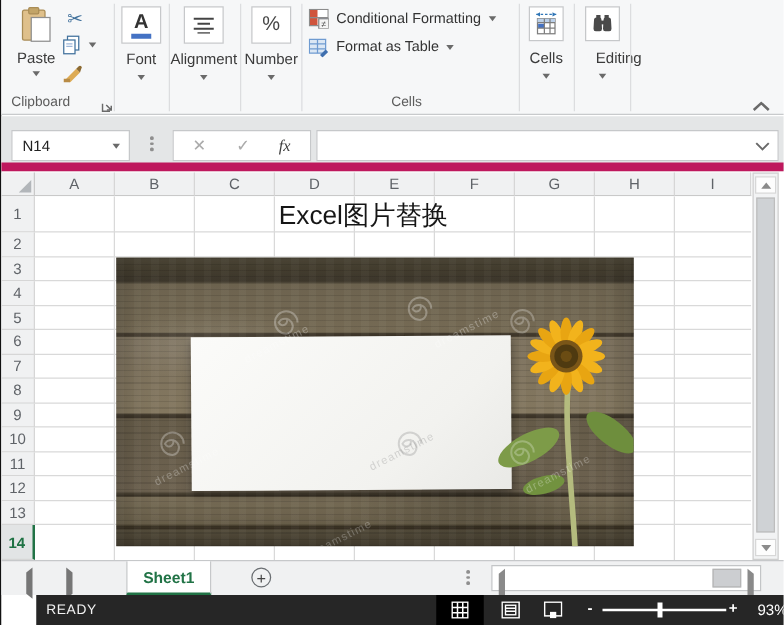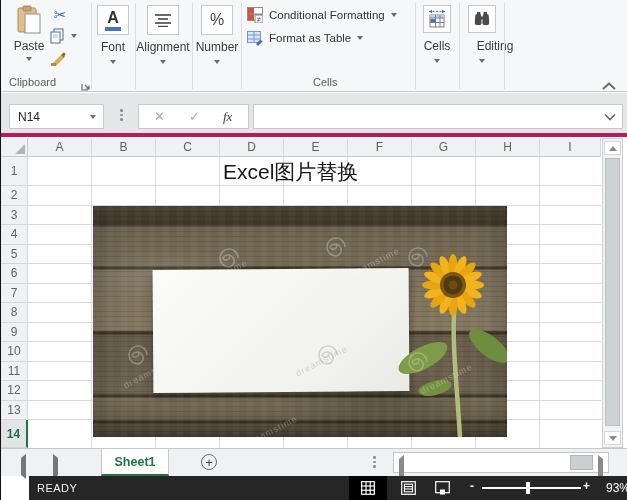--- a/index.html
+++ b/index.html
@@ -11,21 +11,21 @@
   .vsep{position:absolute;top:3px;height:86px;width:1px;background:#dcdddf;}
   .icon-box{background:#fff;border:1px solid #c6c8ca;display:flex;align-items:center;justify-content:center;box-sizing:border-box;}
   .btn-label{font-size:12px;color:#3b3b3b;white-space:nowrap;}
   .grp-label{position:absolute;font-size:11px;color:#5c5c5c;white-space:nowrap;}
   .dd{width:0;height:0;border-left:3.5px solid transparent;border-right:3.5px solid transparent;border-top:4px solid #6a6a6a;}
   .style-row{position:absolute;left:246px;height:19px;display:flex;align-items:center;gap:6px;cursor:default;}
   .style-row .lbl{font-size:11.5px;color:#333;white-space:nowrap;}
   .bigbtn{position:absolute;display:flex;flex-direction:column;align-items:center;}
 
   
-  .fbar{position:absolute;left:0;top:93px;width:627px;height:44px;background:#e4e6e7;border-bottom:4px solid #be185d;box-sizing:border-box;}
+  .fbar{position:absolute;left:0;top:93px;width:627px;height:44px;background:#e4e6e7;border-bottom:7px solid #be185d;box-sizing:border-box;}
   .whitebox{position:absolute;background:#fff;border:1px solid #c6c8ca;box-sizing:border-box;}
   .dots3{display:flex;flex-direction:column;gap:2px;}
   .dots3 i{width:2.5px;height:2.5px;border-radius:50%;background:#8f8f8f;}
 
   
   .corner{position:absolute;left:0;top:138px;width:27px;height:19px;background:#f0f1f2;border-right:1px solid #c9c9c9;border-bottom:1px solid #c9c9c9;box-sizing:border-box;}
   .corner .tri{position:absolute;right:2px;bottom:2px;width:0;height:0;border-left:10px solid transparent;border-bottom:10px solid #b2b6ba;}
   .col-h{position:absolute;top:0;height:19px;background:#f0f1f2;border-right:1px solid #d6d6d6;border-bottom:1px solid #c9c9c9;box-sizing:border-box;
          font-size:12px;color:#5f6368;display:flex;align-items:center;justify-content:center;}
   .row-h{position:absolute;left:0;width:27px;background:#f0f1f2;border-right:1px solid #d6d6d6;border-bottom:1px solid #d6d6d6;box-sizing:border-box;

